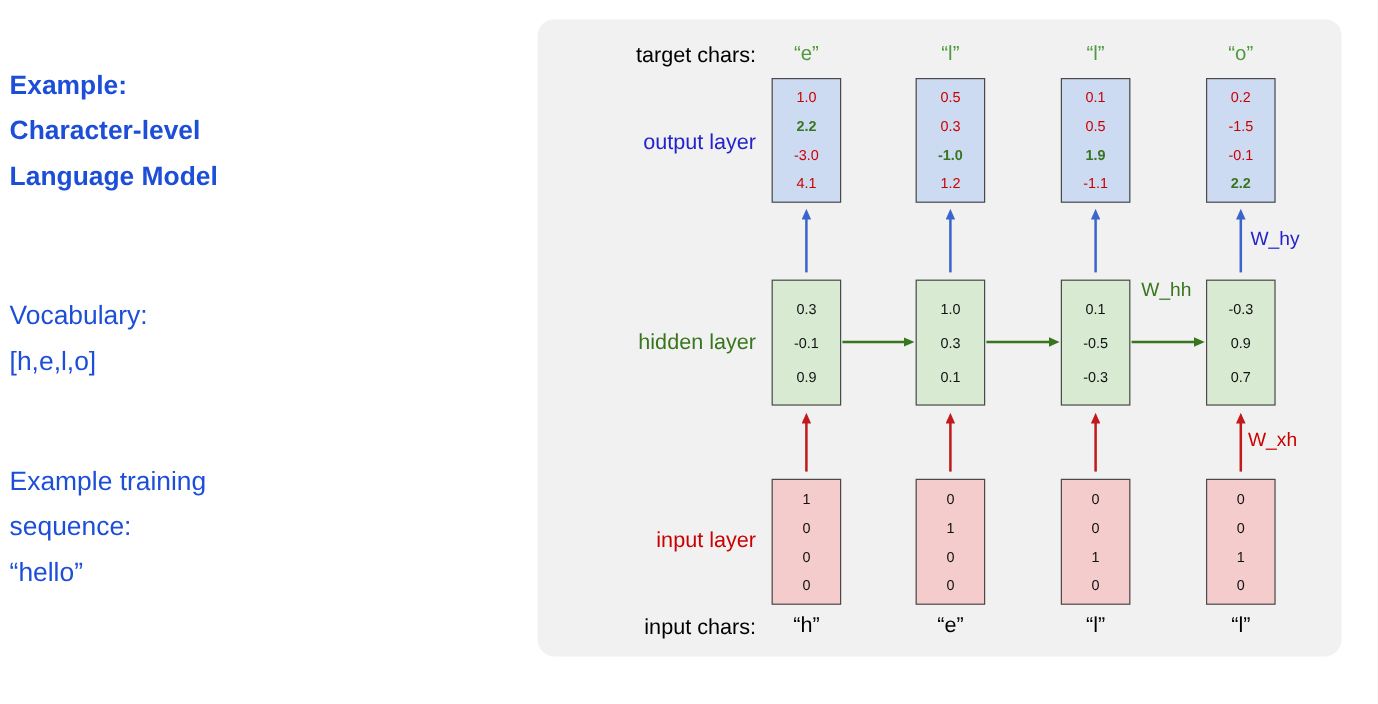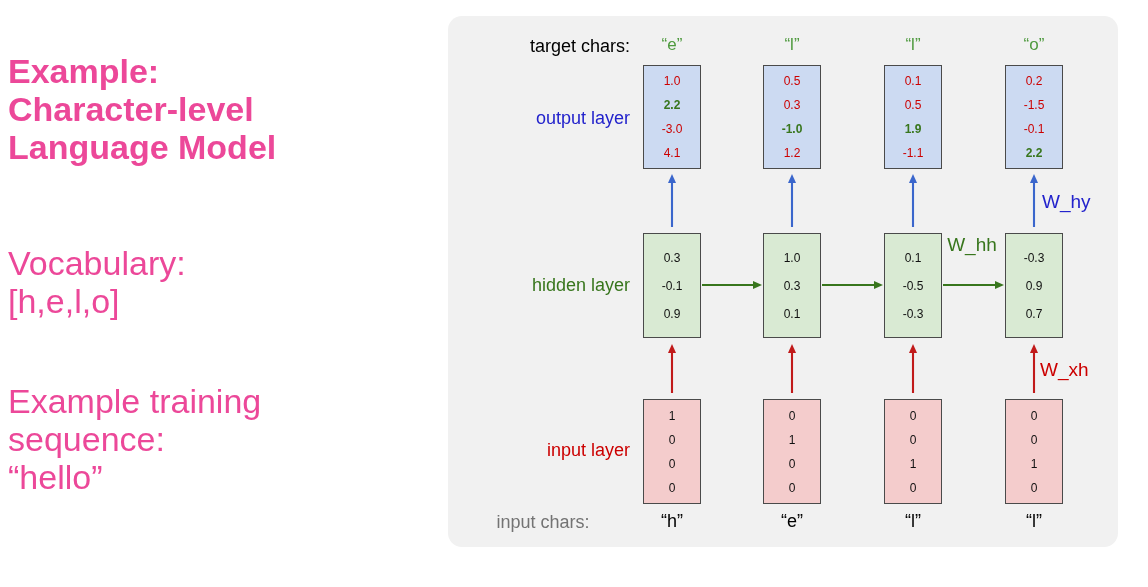--- a/index.html
+++ b/index.html
@@ -8,60 +8,60 @@
     --output_box:#ccdaf2; --hidden_box:#d9ead3; --input_box:#f4cccc;
     --panel_bg:#f1f1f1; --box_border:#4a4a4a; --text:#111111;
   }
   html,body{margin:0;padding:0;}
   body{
     width:1148px;height:587px;background:#ffffff;position:relative;overflow:hidden;
     font-family:"Liberation Sans","DejaVu Sans",sans-serif;color:var(--text);
   }
   
   .left-panel{position:absolute;left:8px;top:0;width:430px;height:587px;}
-  .tblock{position:absolute;left:0;font-size:34px;line-height:38px;color:#ec4899;}
+  .tblock{position:absolute;left:0;font-size:22px;line-height:38px;color:#1d4ed8;}
   .tblock.bold{font-weight:bold;}
   #title-block{top:52px;}
   #vocab-block{top:244px;}
   #train-block{top:382px;}
   .bold-line{font-weight:normal;}
   
   .panel{
     position:absolute;left:448px;top:16px;width:670px;height:531px;
     background:var(--panel_bg);border-radius:14px;
   }
   .arrows{position:absolute;left:0;top:0;width:670px;height:531px;}
   .layer-label{
     position:absolute;left:8px;width:174px;text-align:right;
     font-size:18px;line-height:22px;white-space:nowrap;
   }
   #lbl-target{top:19px;color:#000;}
   #lbl-output{top:91px;color:var(--blue_label);}
   #lbl-hidden{top:258px;color:var(--green_dark);}
   #lbl-input{top:423px;color:var(--red);}
-  #lbl-ichars{top:495px;color:#737373;text-align:center;}
+  #lbl-ichars{top:495px;color:#000000;}
   .tchar{
     position:absolute;top:19px;width:58px;text-align:center;
     font-size:17px;color:var(--green_target);
   }
   .ichar{
     position:absolute;top:495px;width:58px;text-align:center;
     font-size:18px;color:#000;
   }
   .box{
     position:absolute;width:58px;box-sizing:border-box;
     border:1.6px solid var(--box_border);
     display:flex;flex-direction:column;align-items:center;justify-content:center;
     font-size:12px;text-align:center;
   }
   .box.out{top:49px;height:104px;background:var(--output_box);color:var(--red);line-height:24px;}
   .box.hid{top:217px;height:105px;background:var(--hidden_box);color:var(--text);line-height:28px;}
   .box.inp{top:383px;height:105px;background:var(--input_box);color:var(--text);line-height:24px;}
   .box.out .ov.hl{color:var(--green_dark);font-weight:bold;}
-  .wlabel{position:absolute;font-size:19px;white-space:nowrap;}
+  .wlabel{position:absolute;font-size:16px;white-space:nowrap;}
   #w-hy{left:594px;top:175px;color:var(--blue_label);}
   #w-hh{left:491px;top:218px;width:66px;text-align:center;color:var(--green_dark);}
   #w-xh{left:592px;top:343px;color:var(--red);}
   
   .c0{left:195px;} .c1{left:315px;} .c2{left:436px;} .c3{left:557px;}
 </style>
 </head>
 <body>
 
 <div class="left-panel">

